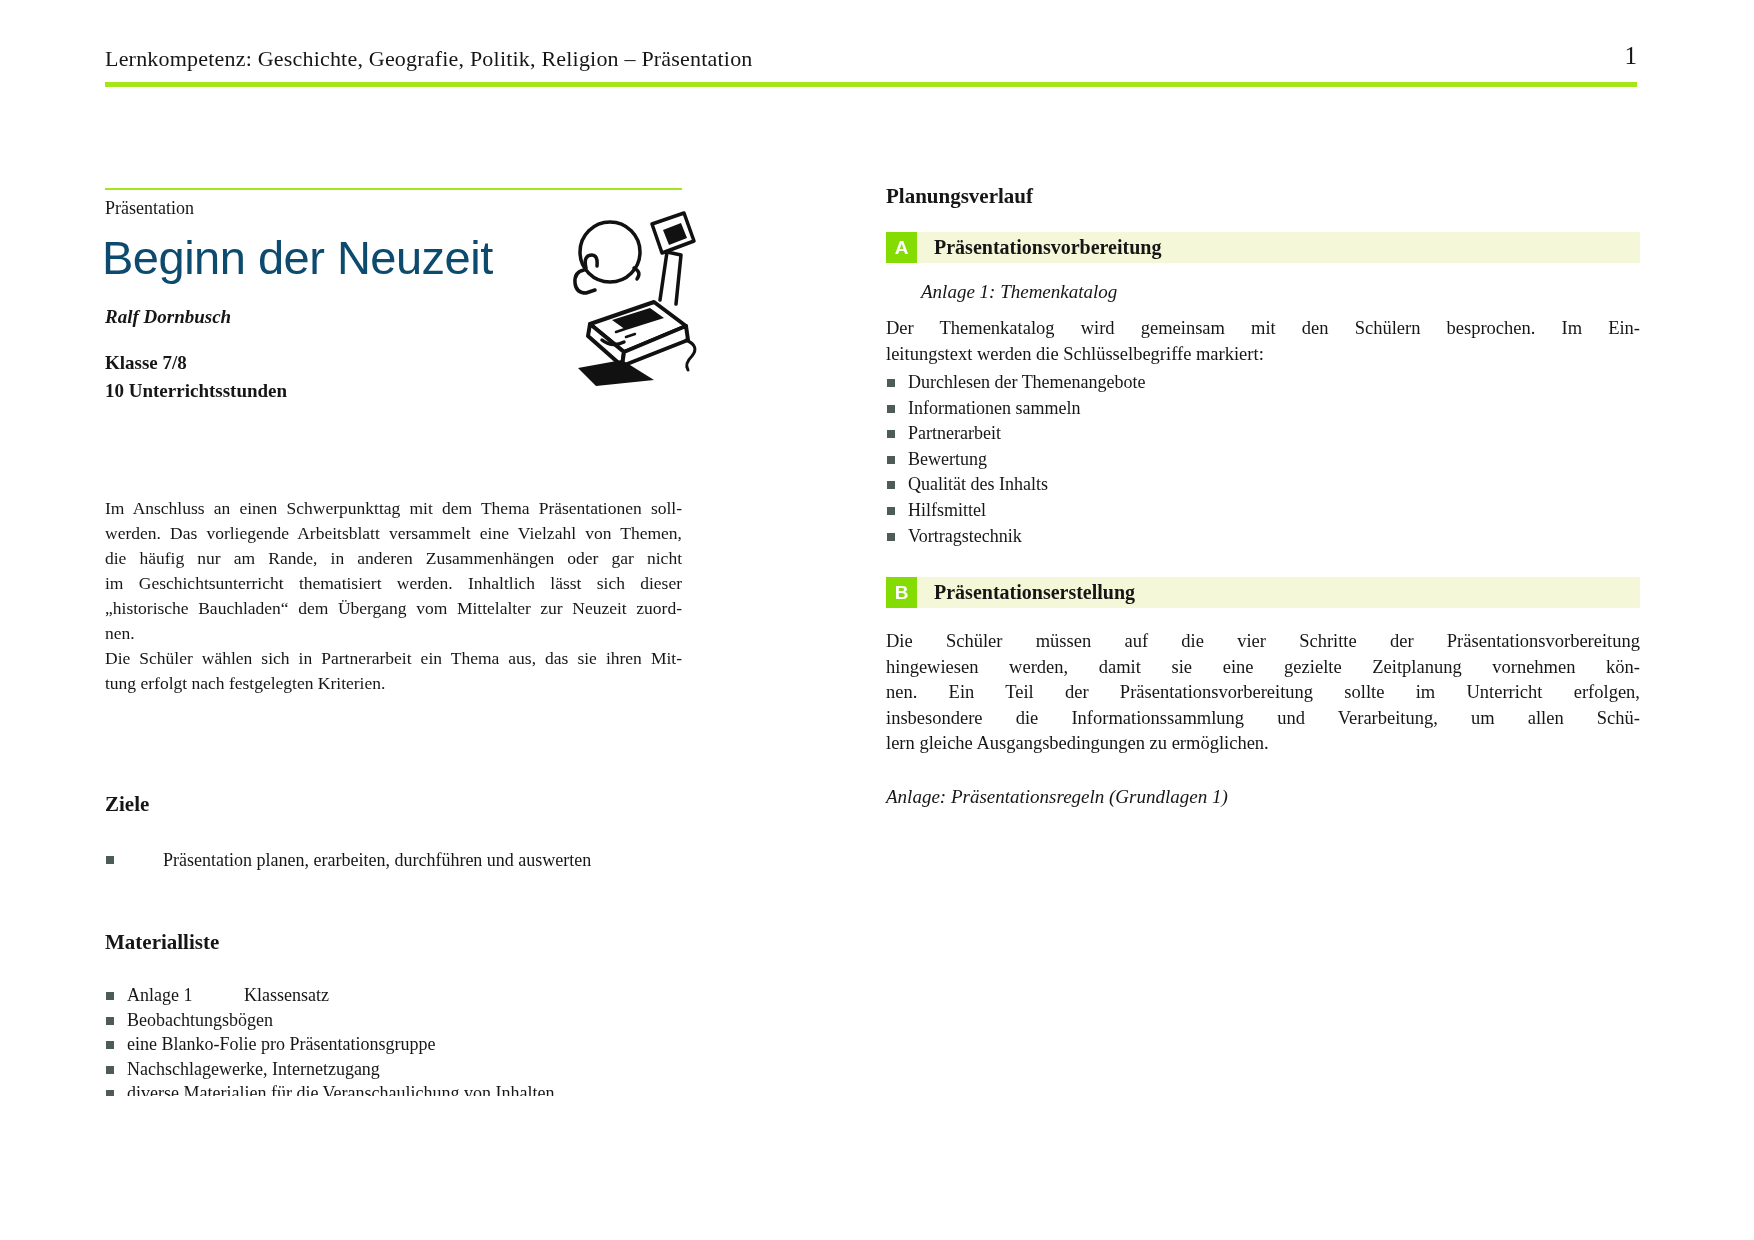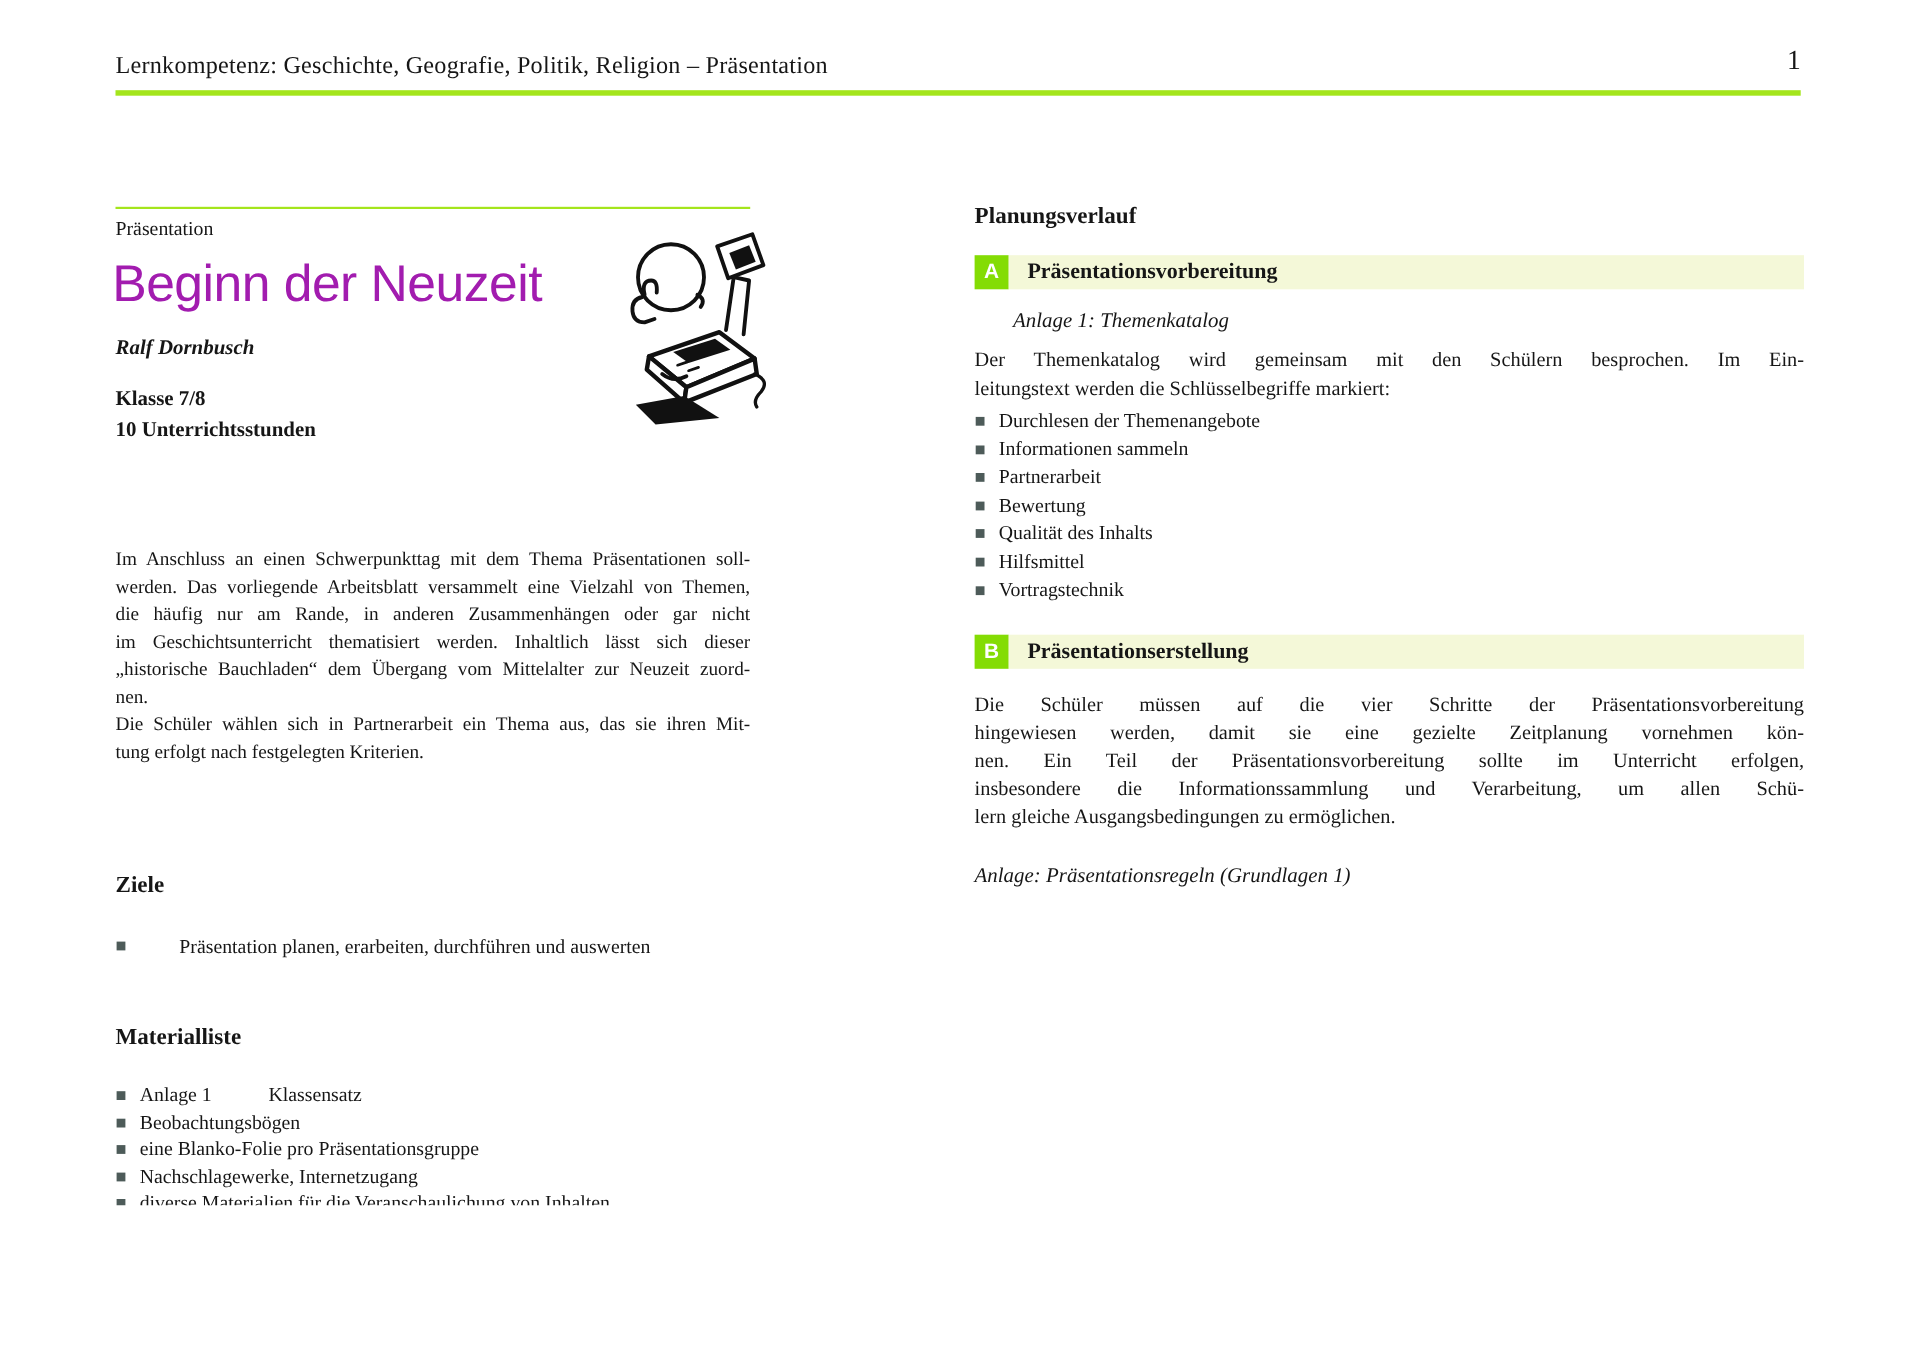--- a/index.html
+++ b/index.html
@@ -9,21 +9,21 @@
 
   
   .header-title{position:absolute;left:105px;top:46px;font-size:22px;letter-spacing:.2px;}
   .page-number{position:absolute;right:117px;top:42px;font-size:25px;}
   .header-rule{position:absolute;left:105px;top:82px;width:1532px;height:5px;background:#a4e51c;}
 
   
   .lc-rule{position:absolute;left:105px;top:188px;width:577px;height:2px;background:#a4e51c;}
   .kicker{position:absolute;left:105px;top:198px;font-size:18px;}
   .doc-title{position:absolute;left:102px;top:230px;font-family:"Liberation Sans", sans-serif;
-             font-size:47px;font-weight:400;color:#a21caf;letter-spacing:-.5px;}
+             font-size:47px;font-weight:400;color:#0c4a6e;letter-spacing:-.5px;}
   .author{position:absolute;left:105px;top:306px;font-size:19px;font-style:italic;font-weight:700;}
   .klasse{position:absolute;left:105px;top:352px;font-size:19px;font-weight:700;}
   .hours{position:absolute;left:105px;top:380px;font-size:19px;font-weight:700;}
 
   .illustration{position:absolute;left:558px;top:208px;width:140px;height:192px;}
 
   .intro{position:absolute;left:105px;top:468px;width:577px;font-size:17.5px;line-height:25px;margin-top:28px;}
   .jline{text-align:justify;text-align-last:justify;}
   .nline{text-align:left;}
 

